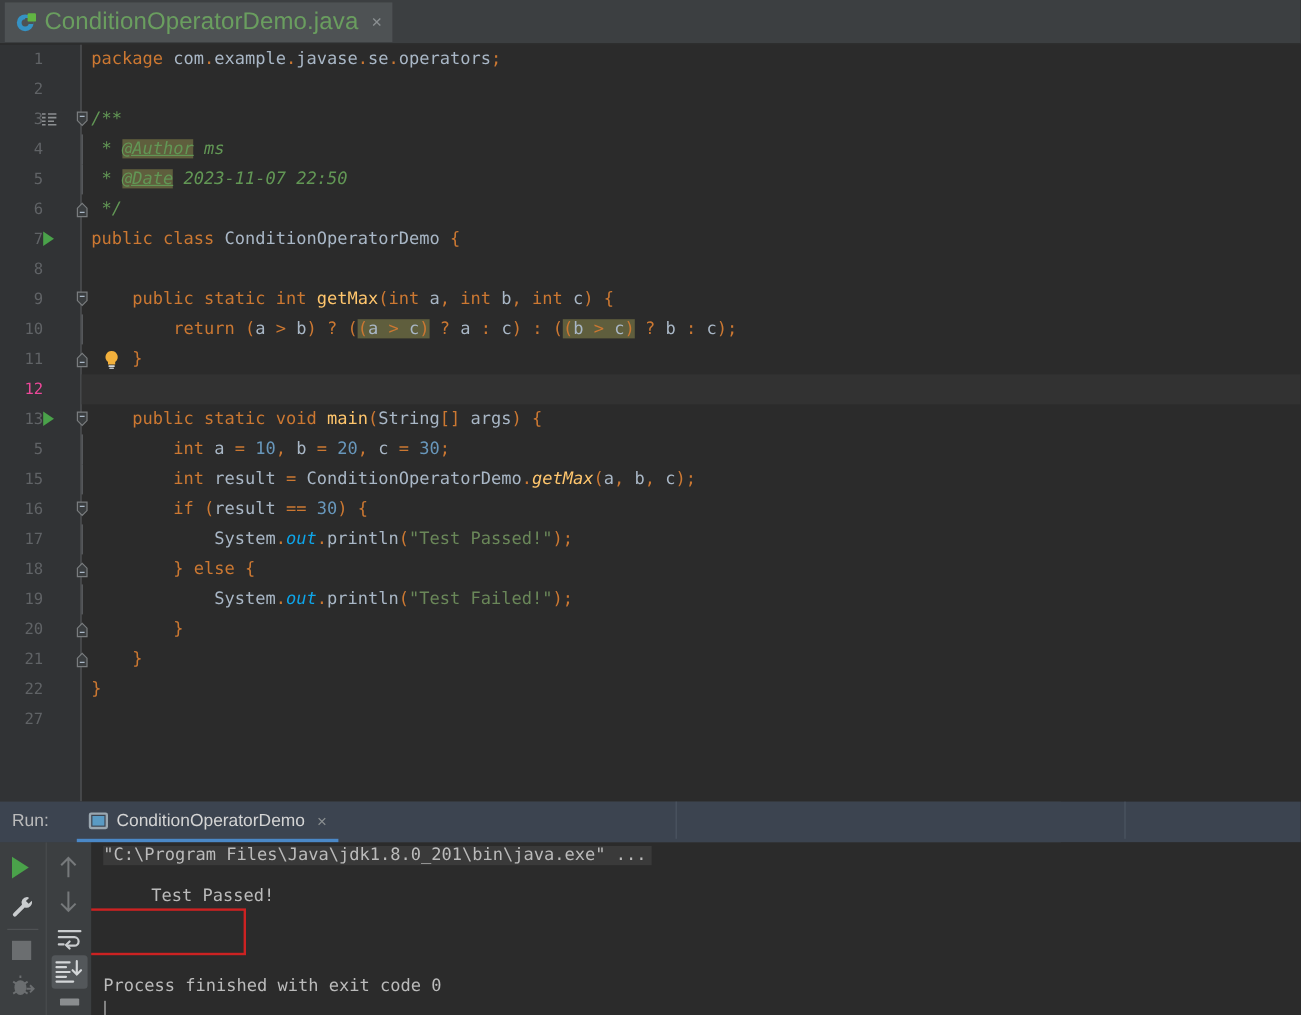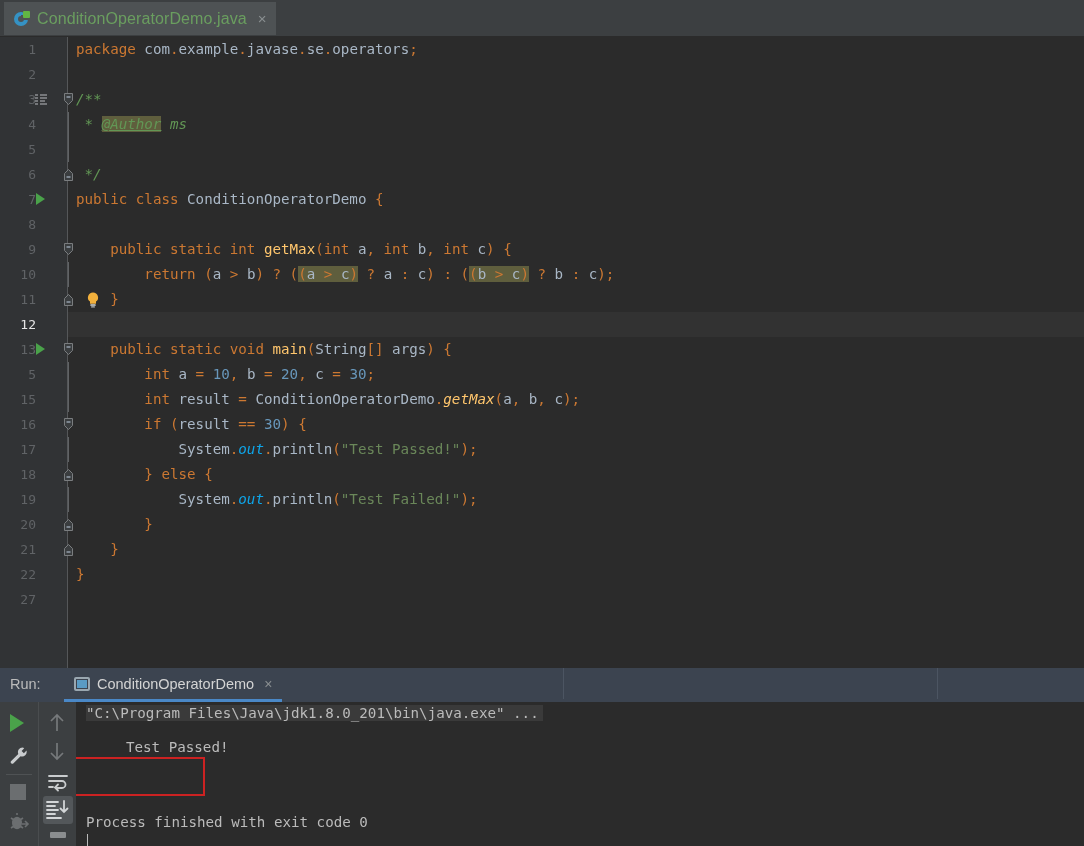--- a/index.html
+++ b/index.html
@@ -34,21 +34,21 @@
     border-radius: 50%; background: #4e5254;
   }
   .tab-icon .notch {
     position: absolute; left: 7px; top: 4px; width: 7px; height: 5px;
     background: #4e5254;
   }
   .tab-icon .badge {
     position: absolute; right: 0px; top: 0px; width: 7px; height: 7px;
     background: #62b543; border-radius: 1px;
   }
-  .tab-label { color: #6a9e5f; font-size: 16px; letter-spacing: .1px; white-space: nowrap; }
+  .tab-label { color: #6a9e5f; font-size: 20px; letter-spacing: .1px; white-space: nowrap; }
   .tab-close { color: #8a8f91; font-size: 15px; margin-left: 4px; line-height: 1; }
 
   
   .editor {
     position: absolute; left: 0; top: 37px; width: 1084px; height: 631px;
     background: #2b2b2b; overflow: hidden;
   }
   .gutter {
     position: absolute; left: 0; top: 0; width: 68px; height: 631px;
     background: #313335;
@@ -58,21 +58,21 @@
   .row { position: relative; height: 25px; line-height: 25px; }
   .row.caret-line .rowbg {
     position: absolute; left: 68px; top: 0; width: 1016px; height: 25px;
     background: #323232;
   }
   .lnum {
     position: absolute; left: 0; top: 0; width: 36px;
     text-align: right; color: #606366; font-size: 13px;
     font-family: "DejaVu Sans Mono", monospace;
   }
-  .row.caret-line .lnum { color: #e5e5e5; }
+  .row.caret-line .lnum { color: #ec4899; }
   .code {
     position: absolute; left: 68px; top: 0;
     padding-left: 8px;
     font-family: "DejaVu Sans Mono", monospace;
     font-size: 14.2px; color: #a9b7c6; white-space: pre;
   }
 
   
   .kw   { color: #cc7832; }
   .num  { color: #6897bb; }
@@ -206,20 +206,21 @@
           <span class="code"><span class="cmt">/**</span></span>
         </div>
         <div class="row">
           <span class="lnum">4</span>
           <div class="foldline"></div>
           <span class="code"><span class="cmt"> * <span class="tag">@Author</span> ms</span></span>
         </div>
         <div class="row">
           <span class="lnum">5</span>
           <div class="foldline"></div>
+          <span class="code"><span class="cmt"> * <span class="tag">@Date</span> 2023-11-07 22:50</span></span>
         </div>
         <div class="row">
           <span class="lnum">6</span>
           <svg class="g-fold" viewBox="0 0 11 25">
             <path d="M1.5 18.5h8v-7l-4-4-4 4z" fill="#3a3d3f" stroke="#7a7d7f" stroke-width="1"></path>
             <path d="M3.5 15h4" stroke="#a9b7c6" stroke-width="1.2"></path>
           </svg>
           <span class="code"><span class="cmt"> */</span></span>
         </div>
         <div class="row">

